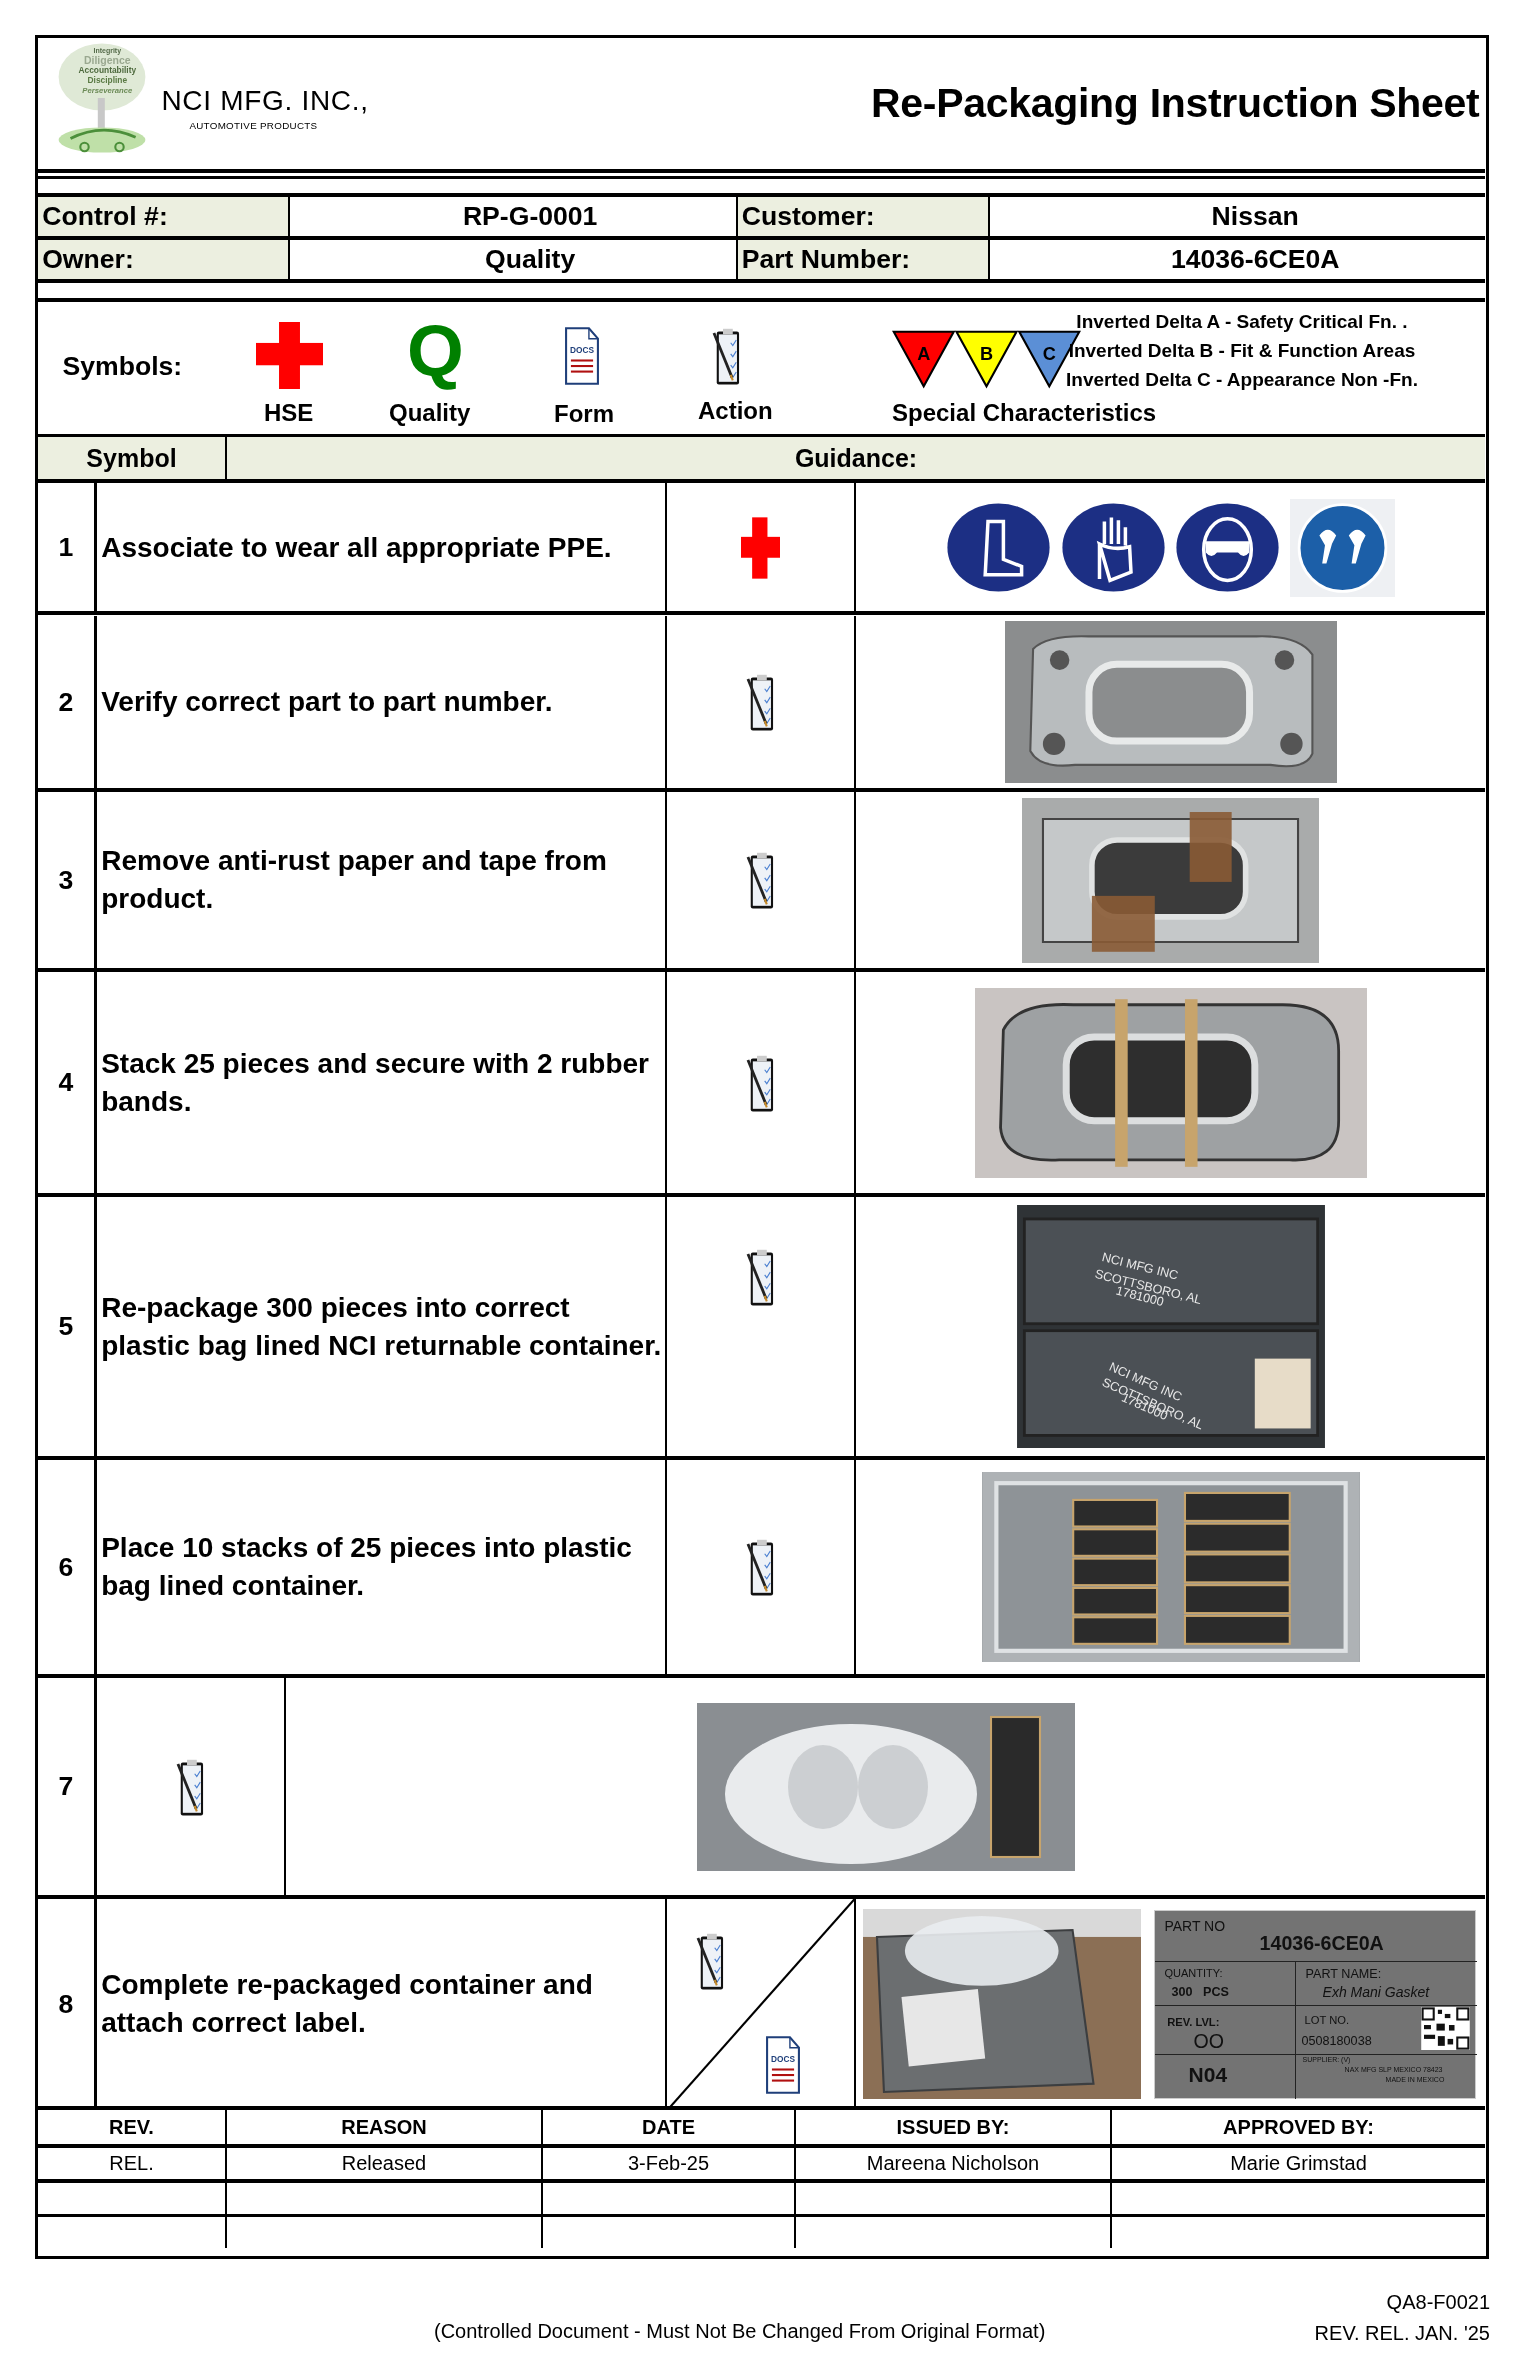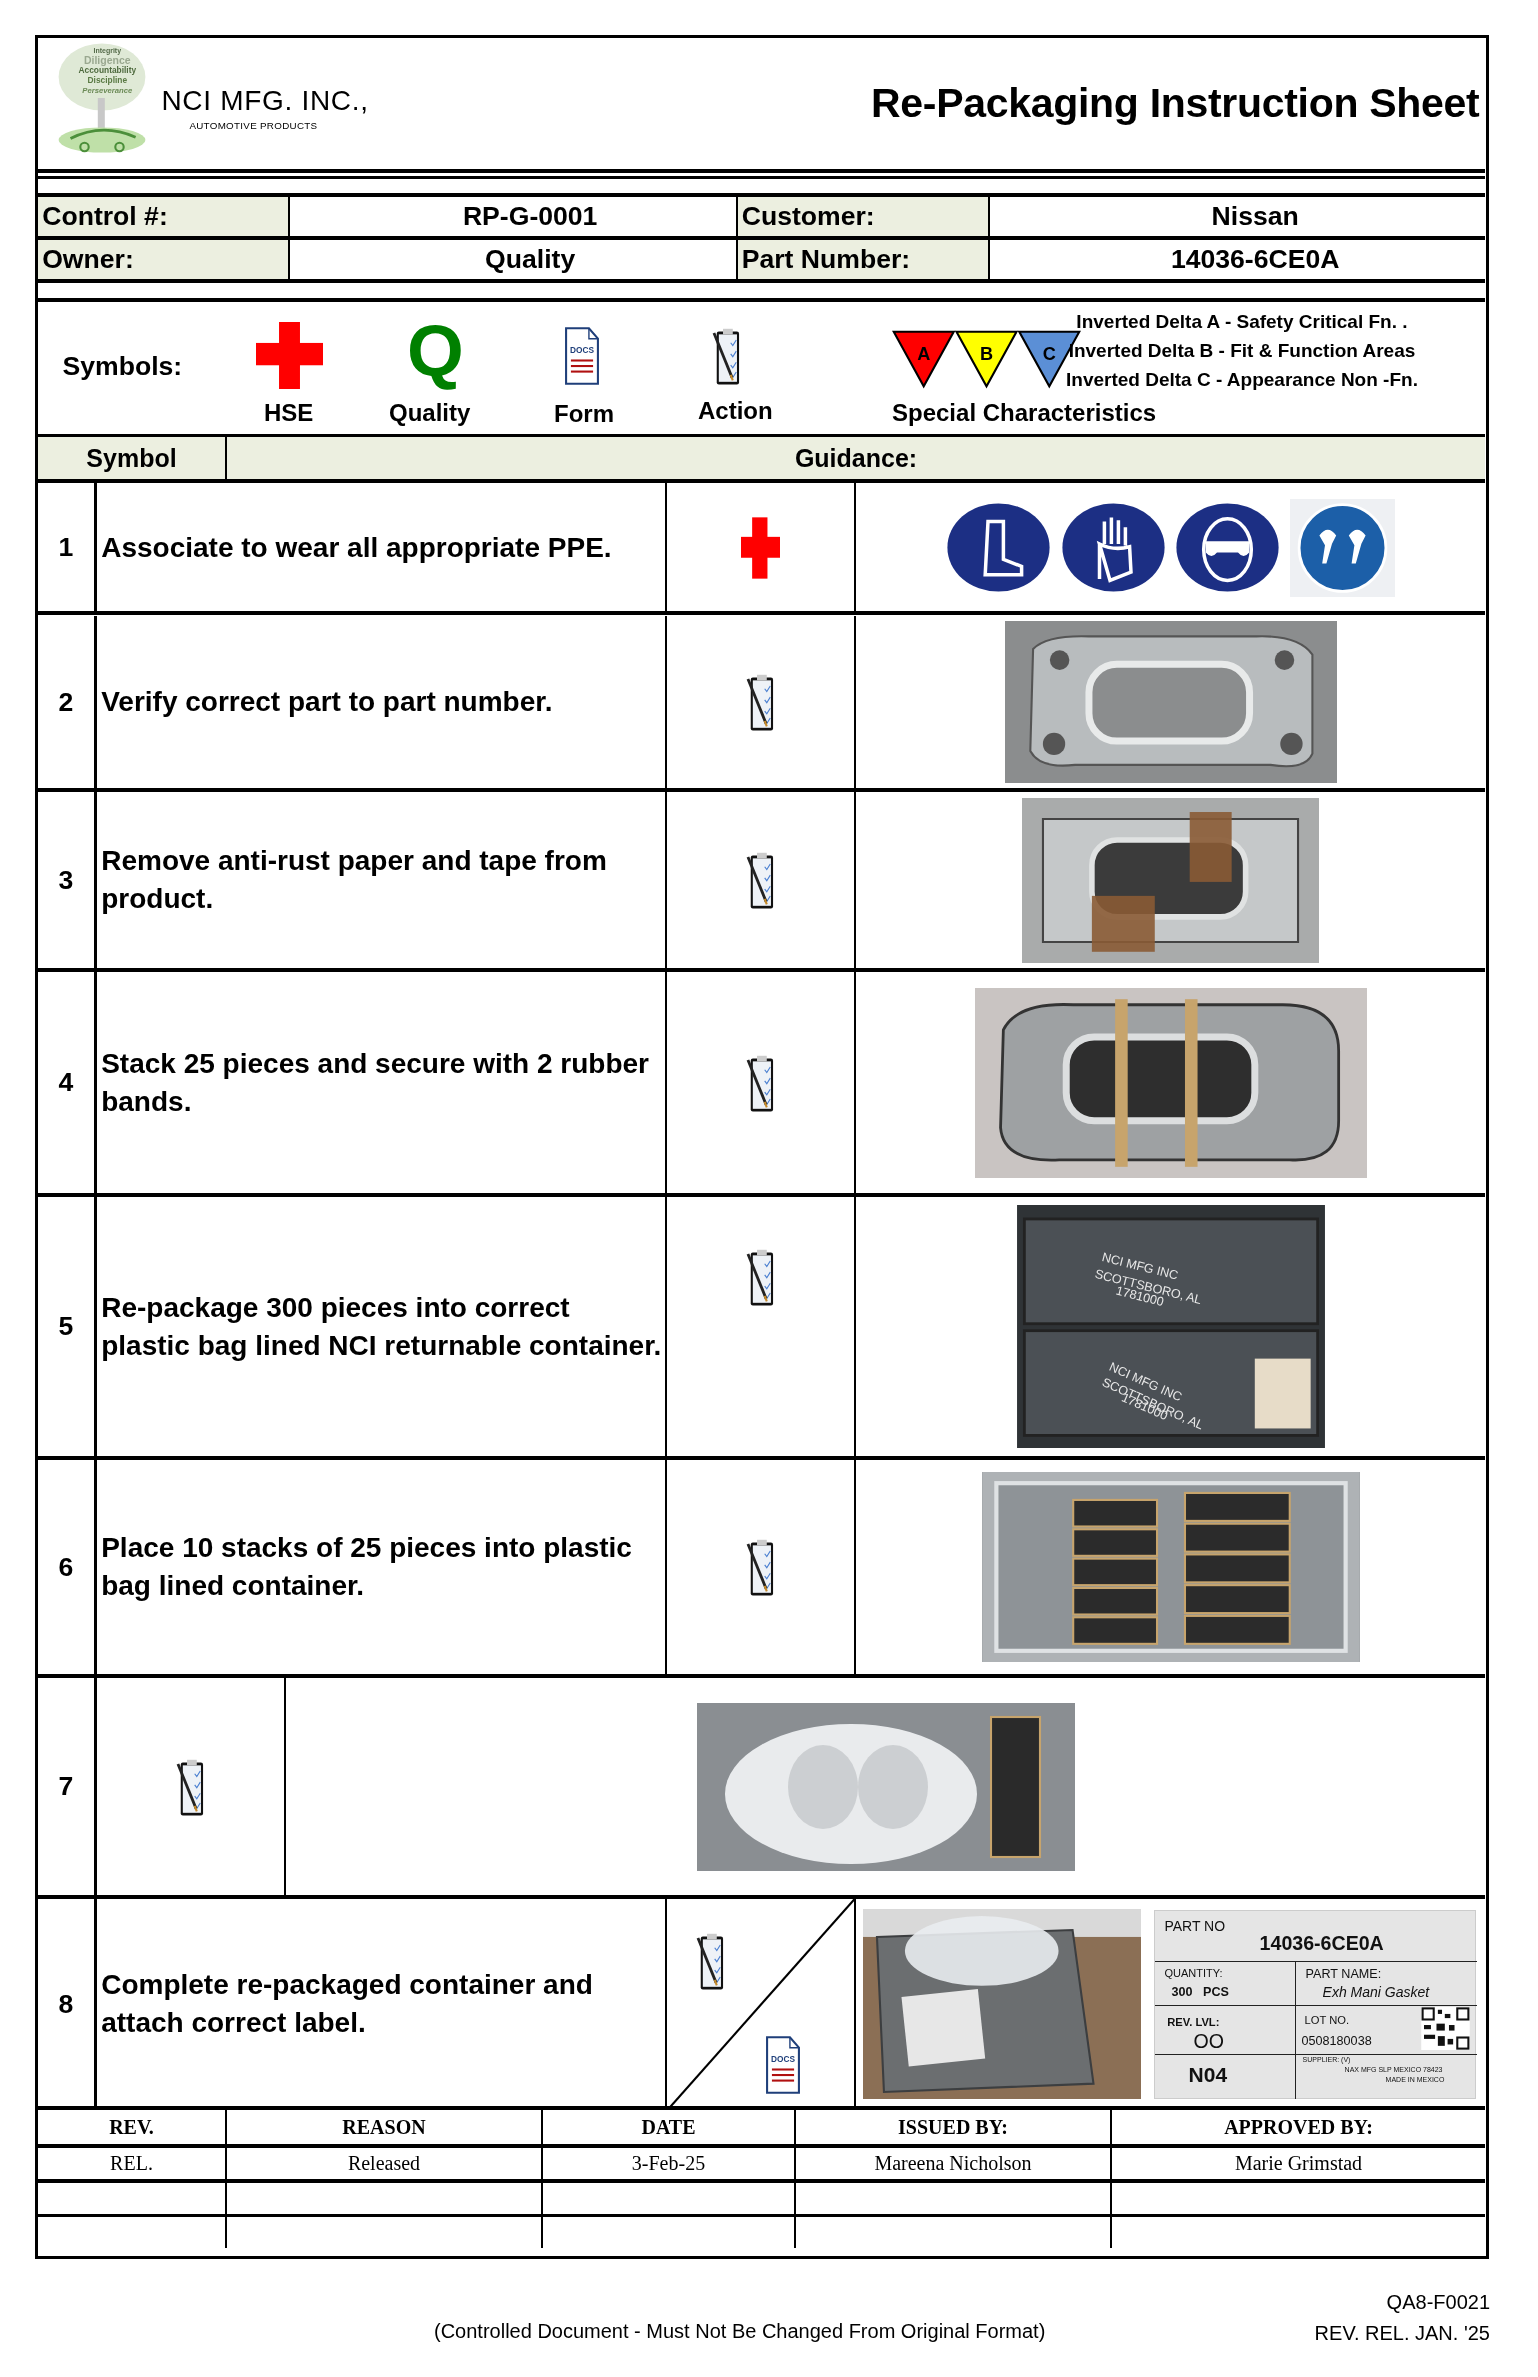--- a/index.html
+++ b/index.html
@@ -41,30 +41,30 @@
   .step-num { width: 59px; display: flex; align-items: center; justify-content: center; font-size: 26.6px; font-weight: bold; border-right: 3.5px solid #000; }
   .step-text { width: 570px; display: flex; align-items: center; font-size: 28px; font-weight: bold; line-height: 38px; padding-left: 4.2px; border-right: 2.8px solid #000; }
   .step-sym { width: 189px; display: flex; align-items: center; justify-content: center; border-right: 2.8px solid #000; position: relative; }
   .step-guide { flex: 1; display: flex; align-items: center; justify-content: center; gap: 12.6px; position: relative; }
 
   .photo { position: relative; overflow: hidden; background: #8a8a8a; }
 
   
   .rev { position: absolute; left: 0; top: 2072px; width: 1447px; }
   .rev-row { display: flex; width: 1447px; }
-  .rev-row div { display: flex; align-items: center; justify-content: center; border-right: 2.1px solid #000; font-family: Liberation Serif, serif; }
+  .rev-row div { display: flex; align-items: center; justify-content: center; border-right: 2.1px solid #000; }
   .rev-head div { font-size: 20px; font-weight: bold; height: 34px; }
   .rev-data div { font-size: 20px; height: 31px; }
   .rev-empty div { height: 31px; }
 
   .footer-note { position: absolute; left: 434px; top: 2320px; font-size: 20px; }
   .footer-code { position: absolute; right: 48px; top: 2287px; font-size: 20px; text-align: right; line-height: 31px; }
 
   
-  .label-card { width: 322px; height: 189px; background: #e5e5e5; border: 0.7px solid #ccc; position: relative; font-family: "Liberation Sans", sans-serif; }
+  .label-card { width: 322px; height: 189px; background: #737373; border: 0.7px solid #ccc; position: relative; font-family: "Liberation Sans", sans-serif; }
   .label-card .lc { position: absolute; color: #111; }
 </style>
 </head>
 <body>
 
 <div class="sheet">
 
   <div class="hdr">
     <div class="logo">
       <svg class="logo-tree" width="98" height="112" viewBox="0 0 140 160">

